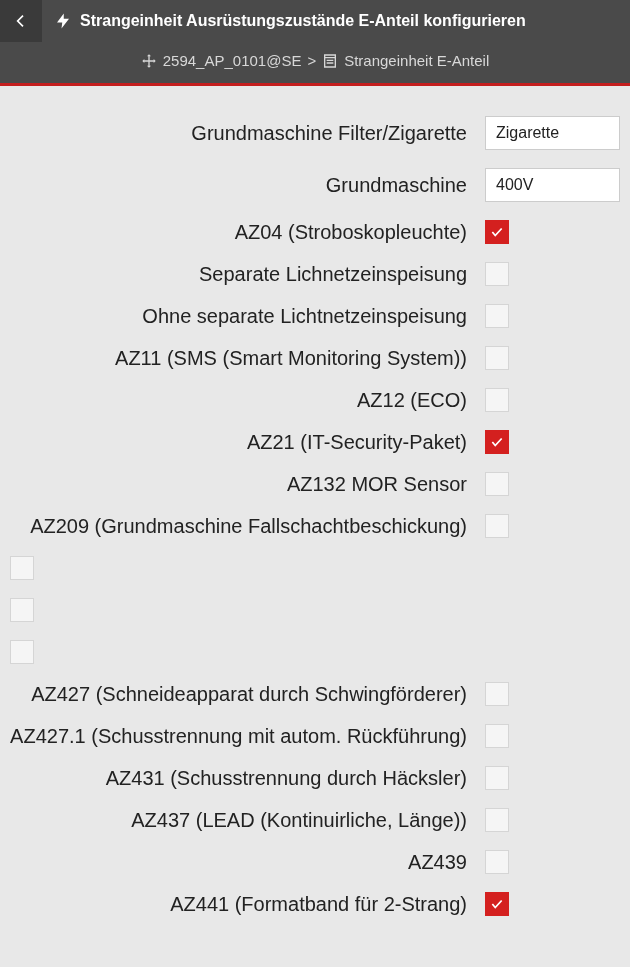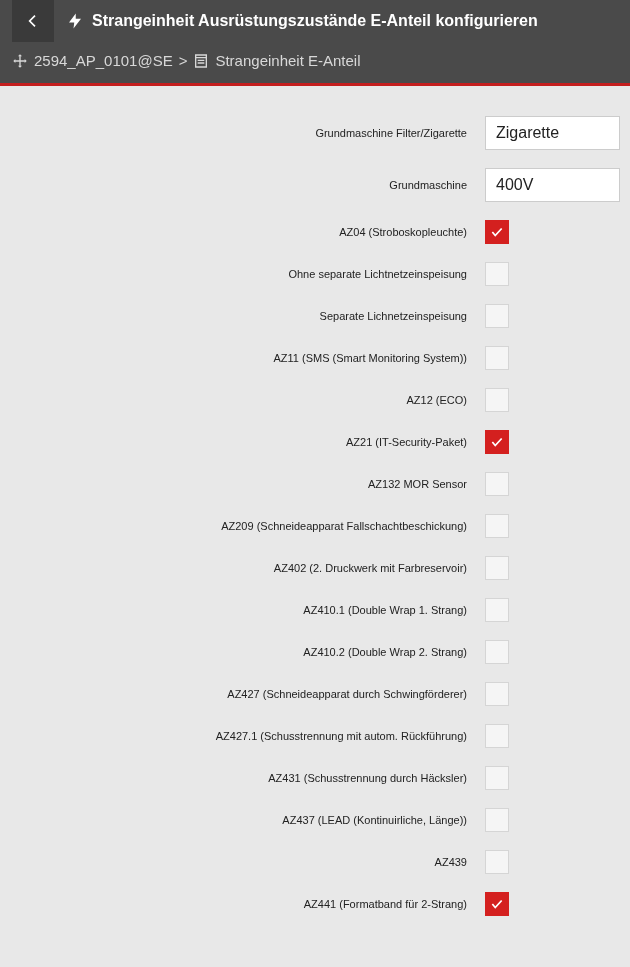--- a/index.html
+++ b/index.html
@@ -14,21 +14,21 @@
       height: 967px;
       overflow: hidden;
     }
     .header {
       background: #4a4a4a;
       color: #fff;
     }
     .title-bar {
       display: flex;
       align-items: center;
-      padding: 8px 12px;
+      padding: 8px 0;
       height: 42px;
     }
     .back-btn {
       width: 42px;
       height: 42px;
       display: flex;
       align-items: center;
       justify-content: center;
       background: #3a3a3a;
       cursor: pointer;
@@ -55,20 +55,21 @@
       font-size: 16px;
       font-weight: 600;
     }
     .breadcrumb {
       display: flex;
       align-items: center;
       padding: 10px 12px 14px 12px;
       font-size: 15px;
       color: #d8d8d8;
       border-bottom: 3px solid #c41e1e;
+      justify-content: center;
     }
     .breadcrumb .bc-icon {
       display: inline-flex;
       margin-right: 6px;
     }
     .breadcrumb .bc-icon svg {
       width: 16px;
       height: 16px;
       fill: #d8d8d8;
     }
@@ -82,21 +83,21 @@
     }
     .form-row {
       display: flex;
       align-items: center;
       margin-bottom: 18px;
     }
     .form-label {
       flex: 0 0 475px;
       text-align: right;
       padding-right: 18px;
-      font-size: 11px;
+      font-size: 20px;
       color: #222;
     }
     .form-control {
       flex: 1;
       display: flex;
       align-items: center;
       text-align: right;
     }
     .select-box {
       width: 100%;
@@ -183,27 +184,27 @@
       <div class="form-label">AZ04 (Stroboskopleuchte)</div>
       <div class="form-control">
         <div class="checkbox checked">
           <svg viewBox="0 0 24 24">
             <polyline points="4 12 9 18 20 6"></polyline>
           </svg>
         </div>
       </div>
     </div>
     <div class="form-row">
+      <div class="form-label">Separate Lichnetzeinspeisung</div>
+      <div class="form-control">
+        <div class="checkbox"></div>
+      </div>
+    </div>
+    <div class="form-row">
       <div class="form-label">Ohne separate Lichtnetzeinspeisung</div>
-      <div class="form-control">
-        <div class="checkbox"></div>
-      </div>
-    </div>
-    <div class="form-row">
-      <div class="form-label">Separate Lichnetzeinspeisung</div>
       <div class="form-control">
         <div class="checkbox"></div>
       </div>
     </div>
     <div class="form-row">
       <div class="form-label">AZ11 (SMS (Smart Monitoring System))</div>
       <div class="form-control">
         <div class="checkbox"></div>
       </div>
     </div>
@@ -223,39 +224,36 @@
         </div>
       </div>
     </div>
     <div class="form-row">
       <div class="form-label">AZ132 MOR Sensor</div>
       <div class="form-control">
         <div class="checkbox"></div>
       </div>
     </div>
     <div class="form-row">
-      <div class="form-label">AZ209 (Schneideapparat Fallschachtbeschickung)</div>
-      <div class="form-control">
-        <div class="checkbox"></div>
-      </div>
-    </div>
-    <div class="form-row">
-      <div class="form-label">AZ402 (2. Druckwerk mit Farbreservoir)</div>
-      <div class="form-control">
-        <div class="checkbox"></div>
-      </div>
-    </div>
-    <div class="form-row">
-      <div class="form-label">AZ410.1 (Double Wrap 1. Strang)</div>
-      <div class="form-control">
-        <div class="checkbox"></div>
-      </div>
-    </div>
-    <div class="form-row">
-      <div class="form-label">AZ410.2 (Double Wrap 2. Strang)</div>
+      <div class="form-label">AZ209 (Grundmaschine Fallschachtbeschickung)</div>
+      <div class="form-control">
+        <div class="checkbox"></div>
+      </div>
+    </div>
+    <div class="form-row">
+      <div class="form-control">
+        <div class="checkbox"></div>
+      </div>
+    </div>
+    <div class="form-row">
+      <div class="form-control">
+        <div class="checkbox"></div>
+      </div>
+    </div>
+    <div class="form-row">
       <div class="form-control">
         <div class="checkbox"></div>
       </div>
     </div>
     <div class="form-row">
       <div class="form-label">AZ427 (Schneideapparat durch Schwingförderer)</div>
       <div class="form-control">
         <div class="checkbox"></div>
       </div>
     </div>

